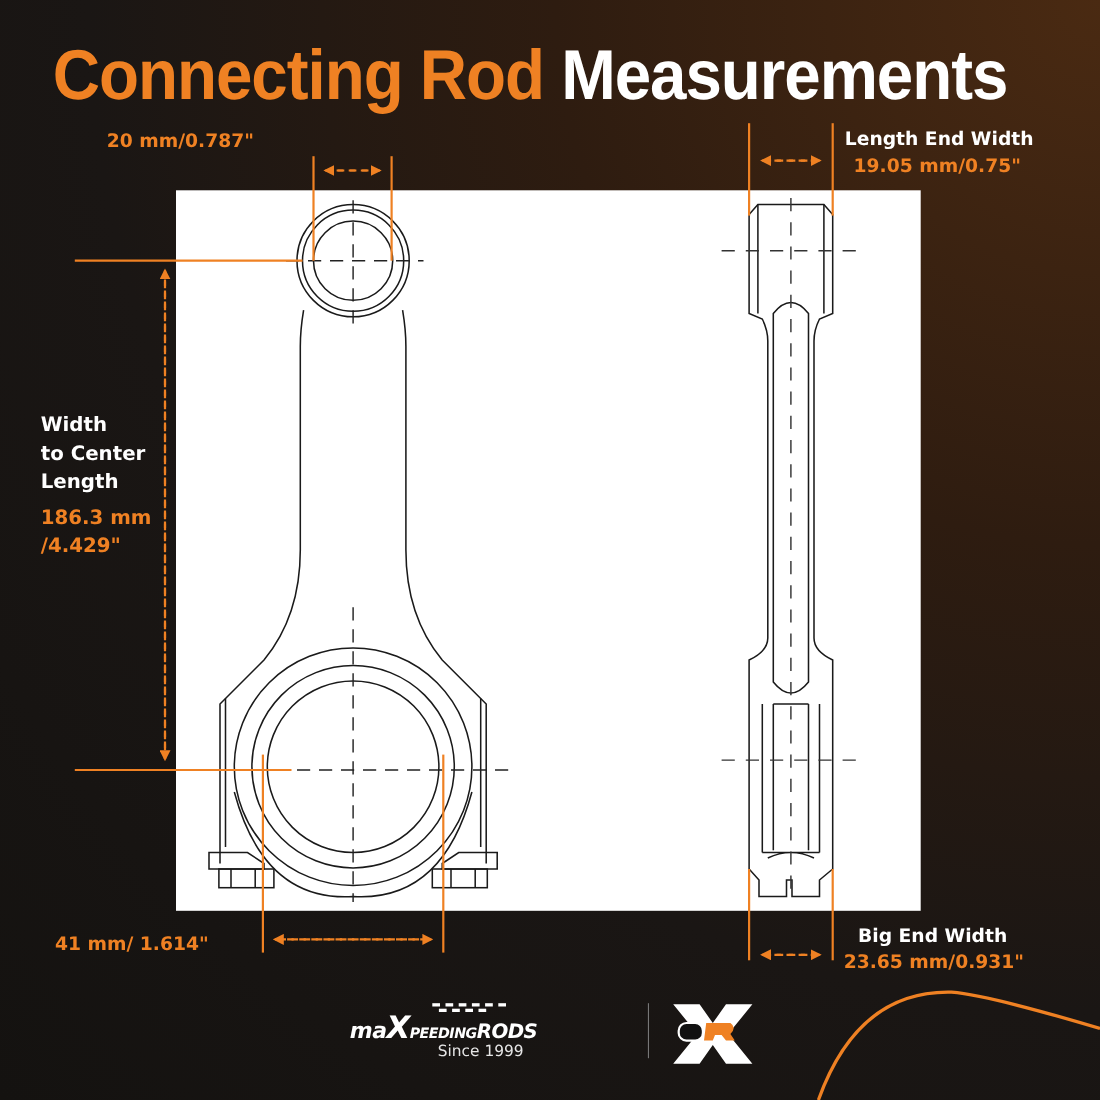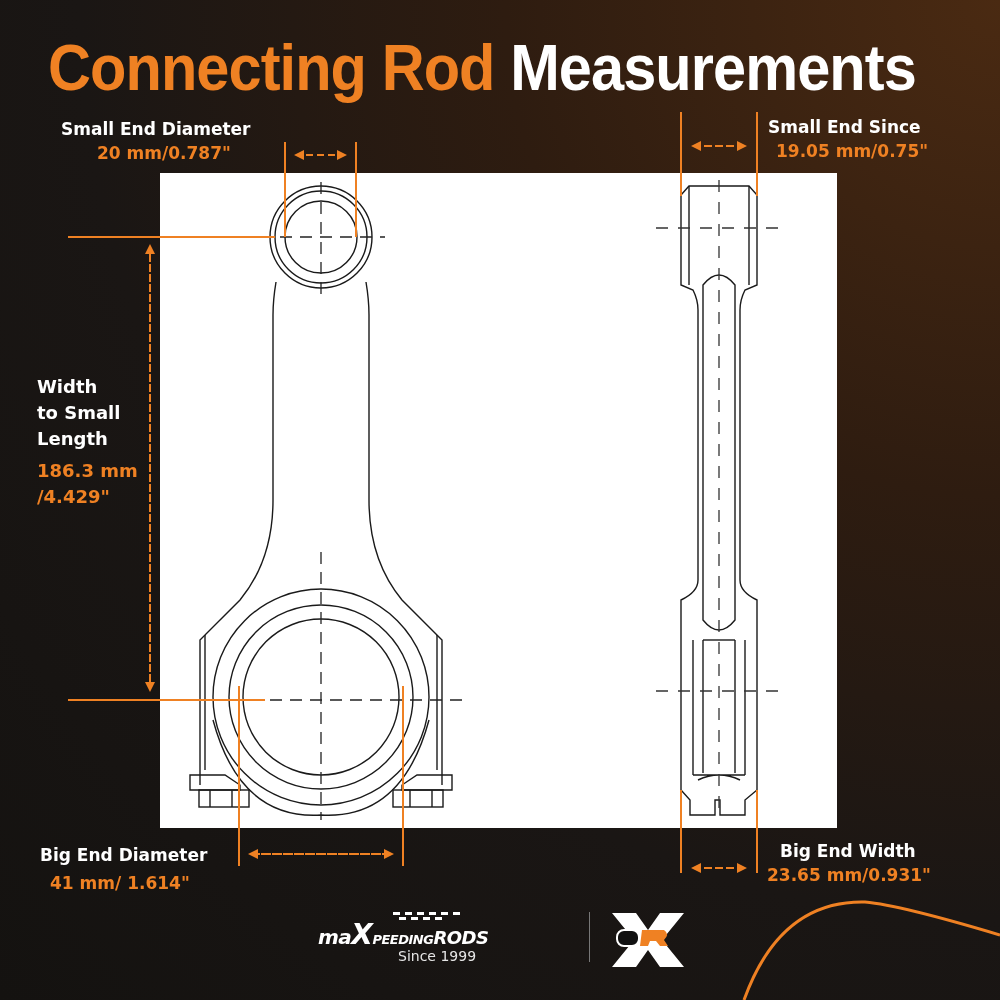--- a/index.html
+++ b/index.html
@@ -132,39 +132,37 @@
     <rect x="441" y="912" width="7" height="3"></rect>
       <rect x="453" y="912" width="7" height="3"></rect>
     <rect x="399" y="917" width="7" height="3"></rect>
       <rect x="411" y="917" width="7" height="3"></rect>
     <rect x="423" y="917" width="7" height="3"></rect>
       <rect x="435" y="917" width="7" height="3"></rect>
   </g>
 </svg>
 
 <div class="lbl" style="left:61px;top:117px;text-align:center;">
-  <span class="h">Small End Diameter</span>
   <span class="v" style="padding-left:36px;text-align:left;">20 mm/0.787"</span>
 </div>
 
 <div class="lbl" style="left:768px;top:115px;">
-  <span class="h">Small End Since</span>
+  <span class="h">Length End Width</span>
   <span class="v" style="padding-left:8px;">19.05 mm/0.75"</span>
 </div>
 
 <div class="lbl" style="left:37px;top:374px;font-size:18px;line-height:26px;">
   <span class="h">Width</span>
-  <span class="h">to Small</span>
+  <span class="h">to Center</span>
   <span class="h">Length</span>
   <span class="v" style="margin-top:6px;">186.3 mm</span>
   <span class="v">/4.429"</span>
 </div>
 
 <div class="lbl" style="left:40px;top:843px;">
-  <span class="h">Big End Diameter</span>
   <span class="v" style="padding-left:10px;margin-top:4px;">41 mm/ 1.614"</span>
 </div>
 
 <div class="lbl" style="left:780px;top:839px;">
   <span class="h">Big End Width</span>
   <span class="v" style="margin-left:-13px;">23.65 mm/0.931"</span>
 </div>
 
 <div class="footer-brand">
   <span style="font-size:20px;">ma</span><span style="font-size:28px;">X</span><span style="font-size:13px;text-align:center;">PEEDING</span><span style="font-size:18px;">RODS</span>

